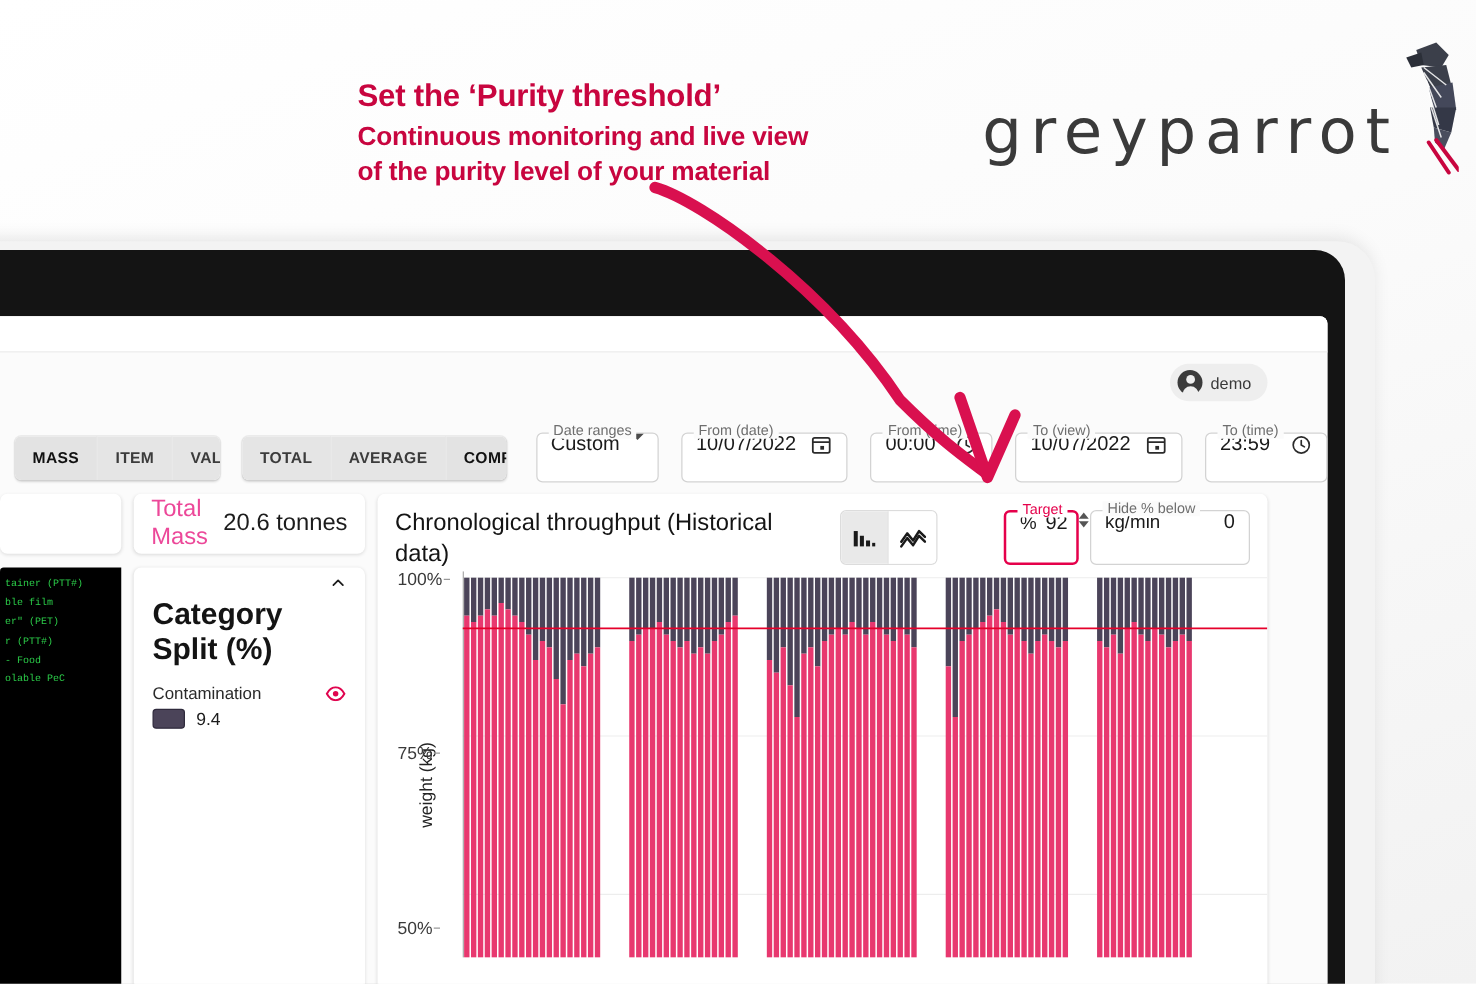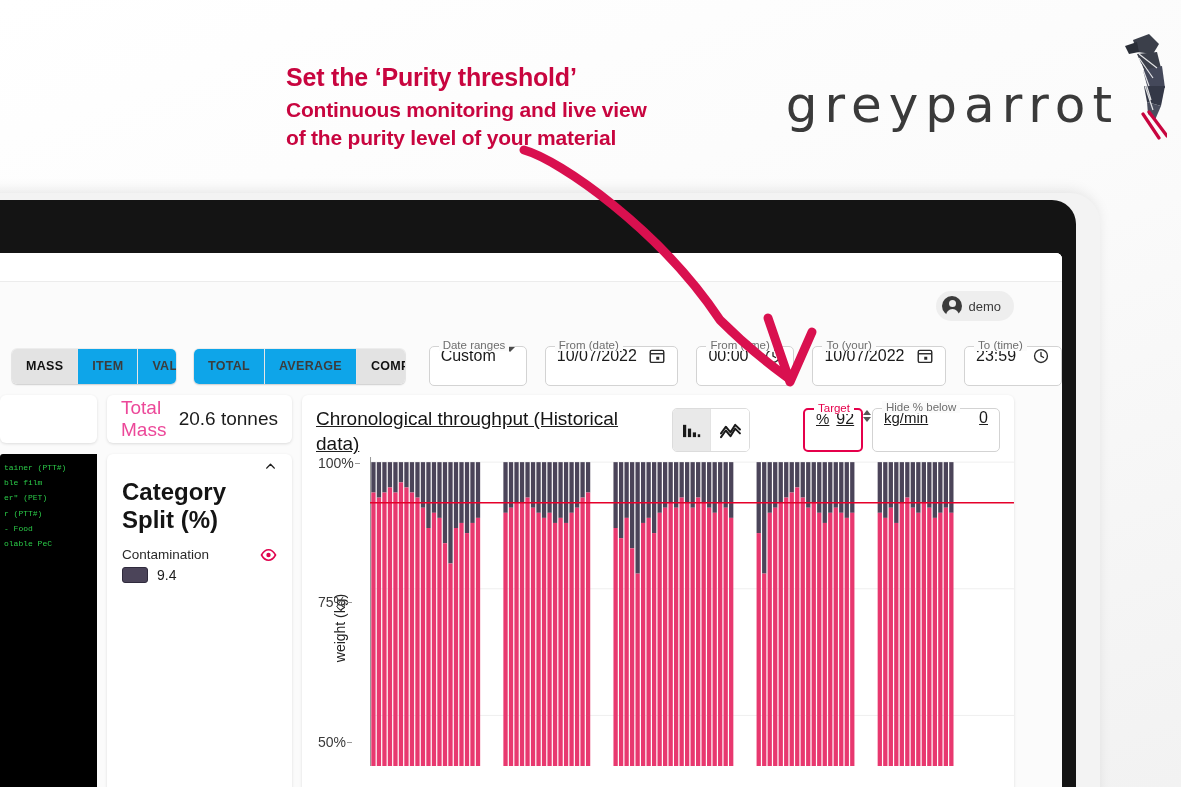--- a/index.html
+++ b/index.html
@@ -92,21 +92,21 @@
     gap: 18px;
   }
 
   .btn-group { display: flex; background: #fff; border-radius: 5px;
     box-shadow: 0 1px 2px rgba(0,0,0,0.14), 0 0 0 1px rgba(0,0,0,0.05);
     overflow: hidden; height: 35px; }
   .btn-group .seg {
     display: flex; align-items: center; justify-content: center;
     padding: 0 14px; height: 100%;
     font-size: 12.5px; font-weight: 600; letter-spacing: .3px;
-    color: #3c3c3c; background: #0ea5e9;
+    color: #3c3c3c; background: #e5e5e5;
     border-right: 1px solid #e6e6e6;
     cursor: pointer; white-space: nowrap;
   }
   .btn-group .seg:last-child { border-right: none; }
   .btn-group .seg.active { background: #e3e3e3; color: #111; }
 
   
   .field {
     position: relative;
     height: 40px;
@@ -212,21 +212,20 @@
     background: #ffffff;
     border-radius: 6px 6px 0 0;
     box-shadow: 0 1px 3px rgba(0,0,0,0.13);
     position: relative;
     overflow: hidden;
   }
   .chart-head {
     display: flex; align-items: flex-start; justify-content: space-between;
     padding: 11px 14px 0 14px;
     gap: 10px;
-    text-decoration: underline;
   }
   .chart-title {
     font-size: 19px; color: #141414; line-height: 1.32;
     max-width: 330px;
   }
   .chart-head-right { display: flex; align-items: center; gap: 9px; padding-top: 2px; }
 
   .icon-toggle {
     display: flex; height: 44px;
     border: 1px solid #dcdcdc; border-radius: 5px; overflow: hidden;
@@ -356,21 +355,21 @@
         <div class="field" style="width:113px;justify-content:space-between;">
           <span class="legend">From (time)</span>
           <span class="val">00:00</span>
           <svg class="ic" width="18" height="18" viewBox="0 0 24 24">
             <circle cx="12" cy="12" r="8.6" fill="none" stroke="#2b2b2b" stroke-width="1.8"></circle>
             <path d="M12 7.2V12l3.4 2" fill="none" stroke="#2b2b2b" stroke-width="1.8" stroke-linecap="round"></path>
           </svg>
         </div>
 
         <div class="field" style="width:156px;justify-content:space-between;">
-          <span class="legend">To (your)</span>
+          <span class="legend">To (view)</span>
           <span class="val">10/07/2022</span>
           <svg class="ic" width="18" height="18" viewBox="0 0 24 24">
             <rect x="3" y="4.5" width="18" height="16" rx="2" fill="none" stroke="#2b2b2b" stroke-width="1.9"></rect>
             <path d="M3 9h18" stroke="#2b2b2b" stroke-width="1.9"></path>
             <rect x="11" y="13" width="4" height="4" fill="#2b2b2b"></rect>
           </svg>
         </div>
 
         <div class="field" style="width:113px;justify-content:space-between;">
           <span class="legend">To (time)</span>

